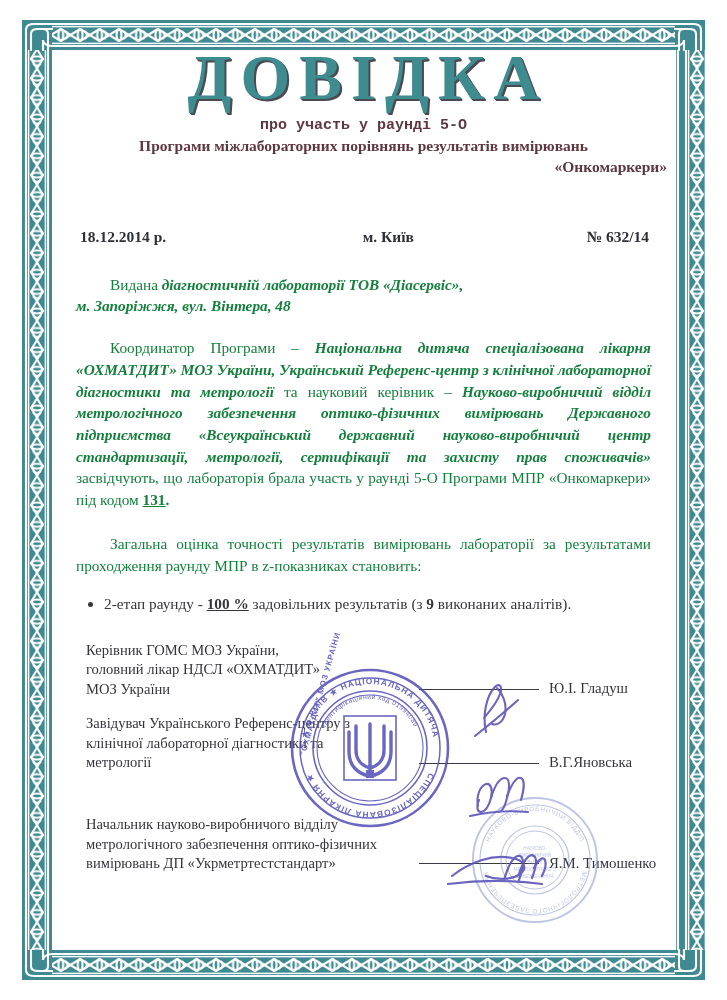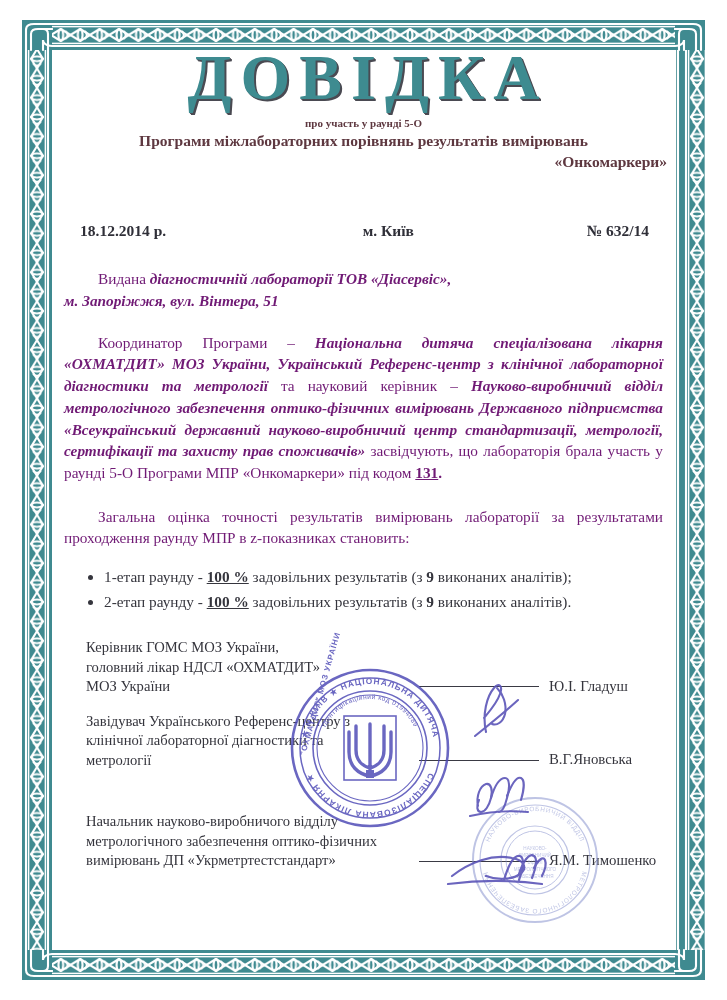--- a/index.html
+++ b/index.html
@@ -52,42 +52,42 @@
     padding-left: 9px;
   }
 
   .subtitle-block {
     text-align: center;
     color: #5e3840;
     font-weight: 700;
     font-size: 15.5px;
     line-height: 1.34;
   }
-  .subtitle-block .sub-1 { font-size: 11px; }
+  .subtitle-block .sub-1 { font-size: 15px; font-family: Liberation Mono, monospace; }
   .subtitle-block .sub-2 { font-size: 15.5px; }
   .subtitle-block .sub-3 { font-size: 15.5px; text-align: right; }
 
   .meta-row {
     display: flex;
     justify-content: space-between;
     align-items: baseline;
     margin-top: 50px;
     padding: 0 18px 0 20px;
     color: #2f2f38;
     font-size: 15.5px;
     font-weight: 700;
   }
   .meta-row .meta-city { margin-left: 24px; }
 
   .para {
-    color: #701a75;
+    color: #15803d;
     font-size: 15.3px;
     line-height: 1.42;
     text-align: justify;
-    margin: 4px;
+    margin: 16px;
   }
   .p-issued { margin-top: 28px; }
   .p-coordinator { margin-top: 20px; }
   .p-assessment { margin-top: 22px; }
 
   .para i, .para em { font-style: italic; font-weight: 700; }
   .u-bold { font-weight: 700; text-decoration: underline; }
   .b { font-weight: 700; }
 
   
@@ -252,42 +252,35 @@
 
     <div class="meta-row">
       <span>18.12.2014 р.</span>
       <span class="meta-city">м. Київ</span>
       <span>№ 632/14</span>
     </div>
 
     <p class="para p-issued indent">
       <span>Видана</span>
       <i>діагностичній лабораторії ТОВ «Діасервіс»,</i><br>
-      <i>м. Запоріжжя, вул. Вінтера, 51</i>
+      <i>м. Запоріжжя, вул. Вінтера, 48</i>
     </p>
 
     <p class="para p-coordinator indent">
       <span>Координатор Програми –</span>
       <i>Національна дитяча спеціалізована лікарня «ОХМАТДИТ» МОЗ України, Український Референс-центр з клінічної лабораторної діагностики та метрології</i>
       <span>та науковий керівник –</span>
       <i>Науково-виробничий відділ метрологічного забезпечення оптико-фізичних вимірювань Державного підприємства «Всеукраїнський державний науково-виробничий центр стандартизації, метрології, сертифікації та захисту прав споживачів»</i>
       <span>засвідчують, що лабораторія брала участь у раунді 5-О Програми МПР «Онкомаркери» під кодом</span>
       <span class="u-bold">131</span><span class="b">.</span>
     </p>
 
     <p class="para p-assessment indent">Загальна оцінка точності результатів вимірювань лабораторії за результатами проходження раунду МПР в z-показниках становить:</p>
 
     <ul class="results-list">
-      <li>
-        <span>1-етап раунду -</span>
-        <span class="u-bold">100 %</span>
-        <span>задовільних результатів (з</span>
-        <span class="b">9</span>
-        <span>виконаних аналітів);</span>
-      </li>
       <li>
         <span>2-етап раунду -</span>
         <span class="u-bold">100 %</span>
         <span>задовільних результатів (з</span>
         <span class="b">9</span>
         <span>виконаних аналітів).</span>
       </li>
     </ul>
 
     <div class="signatures">

